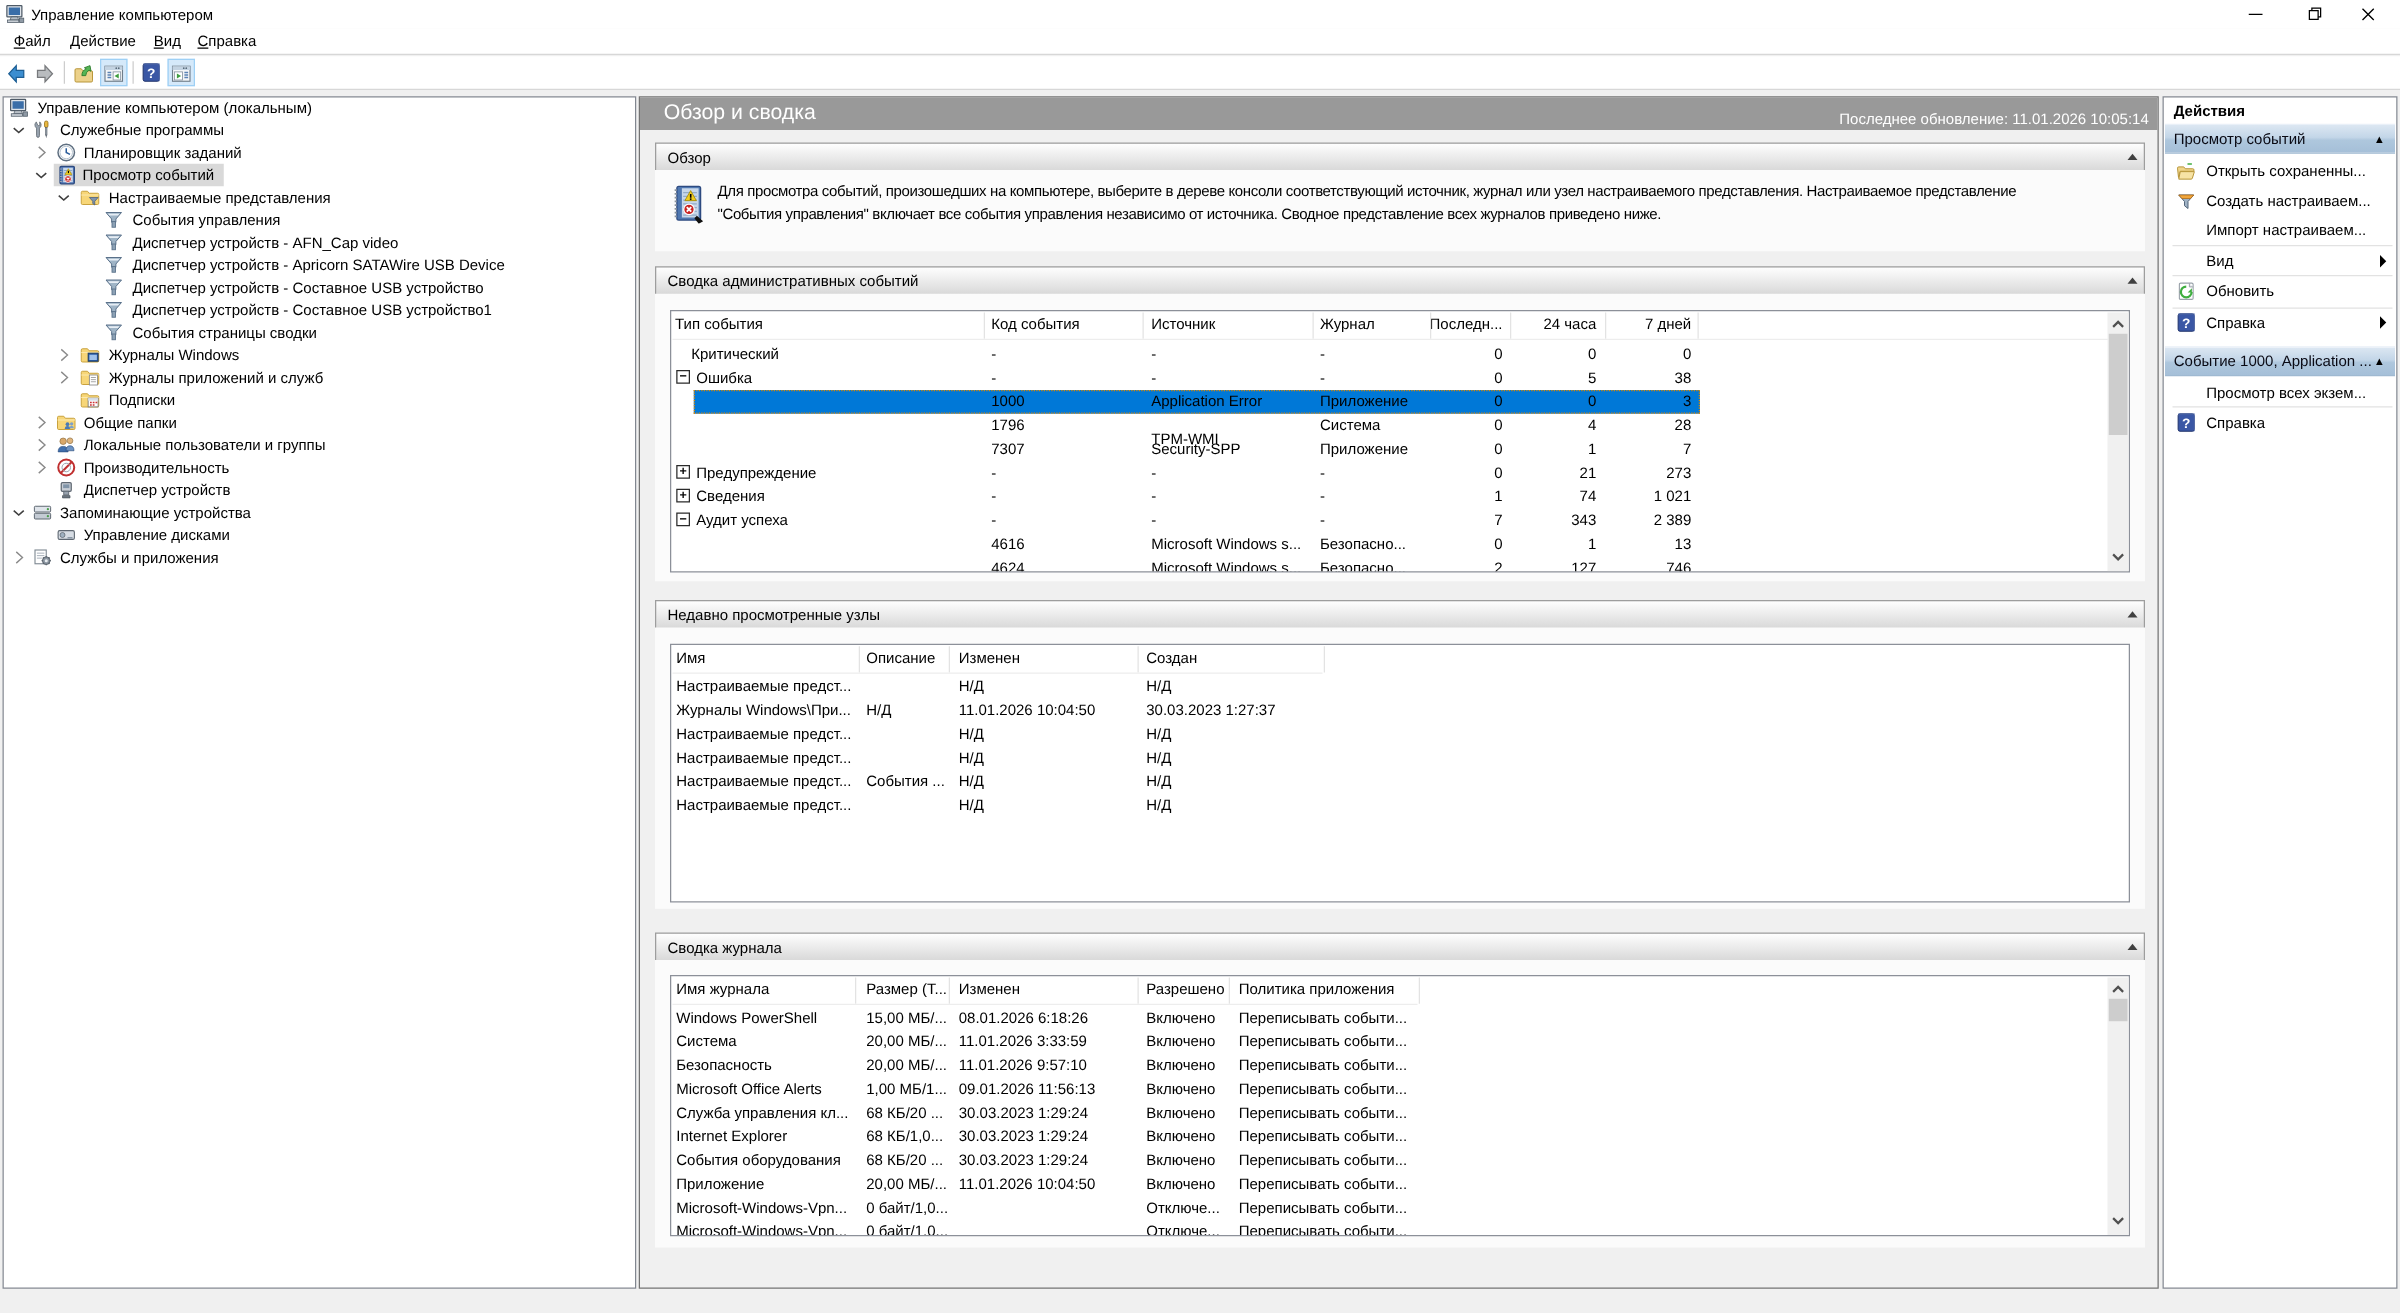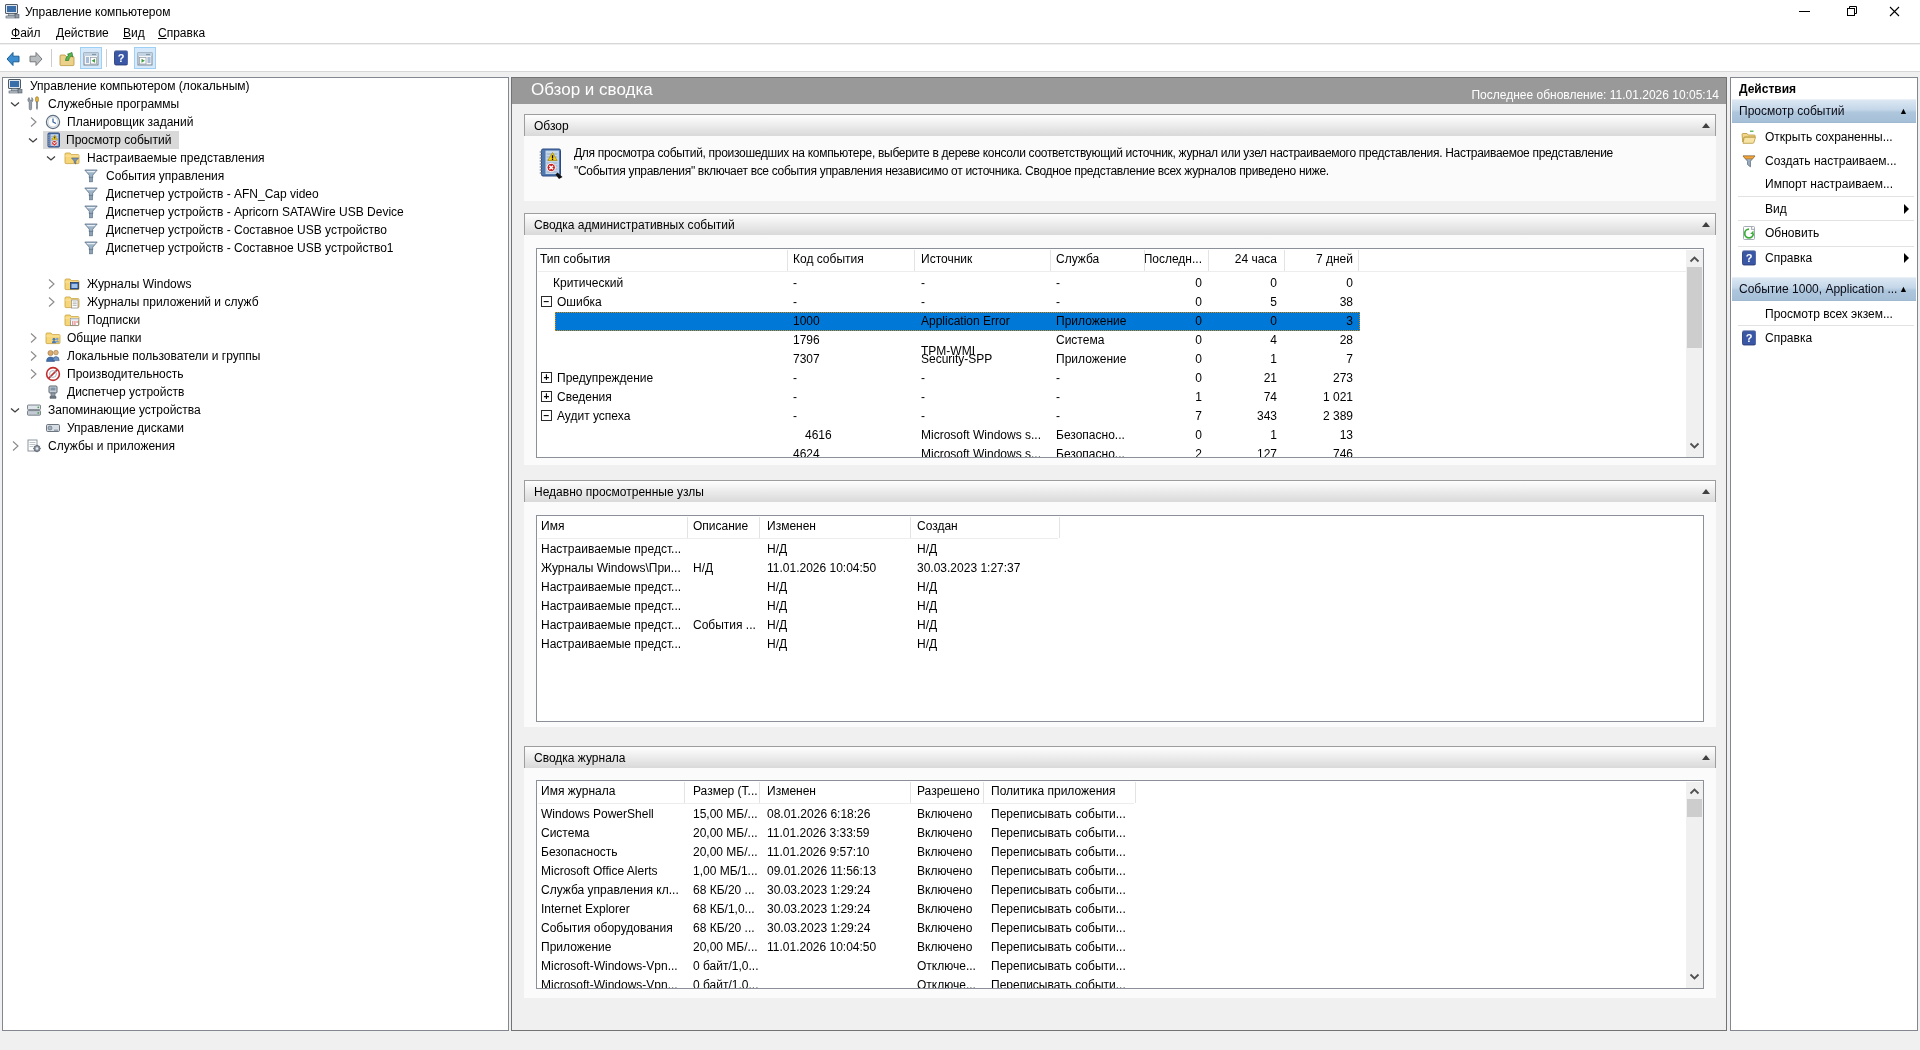--- a/index.html
+++ b/index.html
@@ -211,20 +211,28 @@
 <span class="lb" style="left:103px">Диспетчер устройств - Составное USB устройство</span>
 </div>
 <div class="trow" style="top:161px">
 <svg style="position:absolute;left:80px;top:1px" width="16" height="16" viewBox="0 0 16 16">
         <path d="M1.8 2 h12.4 l-4.5 5.2 v2.6 h-3.4 V7.2 Z" fill="#9fb4c6" stroke="#5a718a" stroke-width="0.8"></path>
         <path d="M3.4 2.9 h9.2 l-1.2 1.4 h-6.8 Z" fill="#e7eef5"></path>
         <rect x="6.6" y="9.2" width="2.8" height="4.6" fill="#8ca1b5" stroke="#5a718a" stroke-width="0.7"></rect>
       </svg>
 <span class="lb" style="left:103px">Диспетчер устройств - Составное USB устройство1</span>
 </div>
+<div class="trow" style="top:179px">
+<svg style="position:absolute;left:80px;top:1px" width="16" height="16" viewBox="0 0 16 16">
+        <path d="M1.8 2 h12.4 l-4.5 5.2 v2.6 h-3.4 V7.2 Z" fill="#9fb4c6" stroke="#5a718a" stroke-width="0.8"></path>
+        <path d="M3.4 2.9 h9.2 l-1.2 1.4 h-6.8 Z" fill="#e7eef5"></path>
+        <rect x="6.6" y="9.2" width="2.8" height="4.6" fill="#8ca1b5" stroke="#5a718a" stroke-width="0.7"></rect>
+      </svg>
+<span class="lb" style="left:103px">События страницы сводки</span>
+</div>
 <div class="trow" style="top:197px">
 <svg class="chev" style="left:40px;top:1px" width="16" height="16">
         <path d="M6 3.5 L11 8 L6 12.5" fill="none" stroke="#8a8a8a" stroke-width="1.1"></path>
       </svg>
 <svg style="position:absolute;left:61px;top:1px" width="16" height="16" viewBox="0 0 16 16">
         <path d="M1 4 q0-1 1-1 h4 l1.3 1.6 h6.7 q1 0 1 1 V12.6 q0 1-1 1 H2 q-1 0-1-1 Z" fill="#f7d678" stroke="#c9a23e" stroke-width="0.8"></path>
         <path d="M1 6 h14" stroke="#fce9ad" stroke-width="0.8"></path>
         <rect x="6.5" y="6.5" width="8" height="6.5" fill="#2a5ca8" stroke="#17365e" stroke-width="0.7"></rect>
         <rect x="7.5" y="7.8" width="6" height="4.2" fill="#9fc1ea"></rect>
       </svg>
@@ -362,21 +370,21 @@
       <span class="st">Сводка административных событий</span>
       <svg class="cl" width="10" height="7">
         <path d="M1 6 L5 1 L9 6 Z" fill="#404040"></path>
       </svg>
     </div>
 <div class="a secbody" style="top:157px;height:230px"></div>
 <div class="tbl" style="left:24px;top:170px;width:1168px;height:210px">
 <div class="cell" style="left:3px;top:1px;">Тип события</div>
 <div class="cell" style="left:256px;top:1px;">Код события</div>
 <div class="cell" style="left:384px;top:1px;">Источник</div>
-<div class="cell" style="left:519px;top:1px;">Служба</div>
+<div class="cell" style="left:519px;top:1px;">Журнал</div>
 <div class="cell cr" style="left:537px;top:1px;width:128px;">Последн...</div>
 <div class="cell cr" style="left:667px;top:1px;width:73px;">24 часа</div>
 <div class="cell cr" style="left:743px;top:1px;width:73px;">7 дней</div>
 <div class="hsep" style="left:250px;top:1px;height:21px"></div>
 <div class="hsep" style="left:377px;top:1px;height:21px"></div>
 <div class="hsep" style="left:513px;top:1px;height:21px"></div>
 <div class="hsep" style="left:607px;top:1px;height:21px"></div>
 <div class="hsep" style="left:671px;top:1px;height:21px"></div>
 <div class="hsep" style="left:747px;top:1px;height:21px"></div>
 <div class="hsep" style="left:821px;top:1px;height:21px"></div>
@@ -432,21 +440,21 @@
 <div class="cell cr" style="left:667px;top:139px;width:73px;">74</div>
 <div class="cell cr" style="left:743px;top:139px;width:73px;">1 021</div>
 <div class="pmbox" style="left:4px;top:161px">−</div>
 <div class="cell" style="left:20px;top:158px;">Аудит успеха</div>
 <div class="cell" style="left:256px;top:158px;">-</div>
 <div class="cell" style="left:384px;top:158px;">-</div>
 <div class="cell" style="left:519px;top:158px;">-</div>
 <div class="cell cr" style="left:537px;top:158px;width:128px;">7</div>
 <div class="cell cr" style="left:667px;top:158px;width:73px;">343</div>
 <div class="cell cr" style="left:743px;top:158px;width:73px;">2 389</div>
-<div class="cell" style="left:268px;top:177px;">4616</div>
+<div class="cell" style="left:256px;top:177px;">4616</div>
 <div class="cell" style="left:384px;top:177px;">Microsoft Windows s...</div>
 <div class="cell" style="left:519px;top:177px;">Безопасно...</div>
 <div class="cell cr" style="left:537px;top:177px;width:128px;">0</div>
 <div class="cell cr" style="left:667px;top:177px;width:73px;">1</div>
 <div class="cell cr" style="left:743px;top:177px;width:73px;">13</div>
 <div class="cell" style="left:256px;top:196px;">4624</div>
 <div class="cell" style="left:384px;top:196px;">Microsoft Windows s...</div>
 <div class="cell" style="left:519px;top:196px;">Безопасно...</div>
 <div class="cell cr" style="left:537px;top:196px;width:128px;">2</div>
 <div class="cell cr" style="left:667px;top:196px;width:73px;">127</div>

